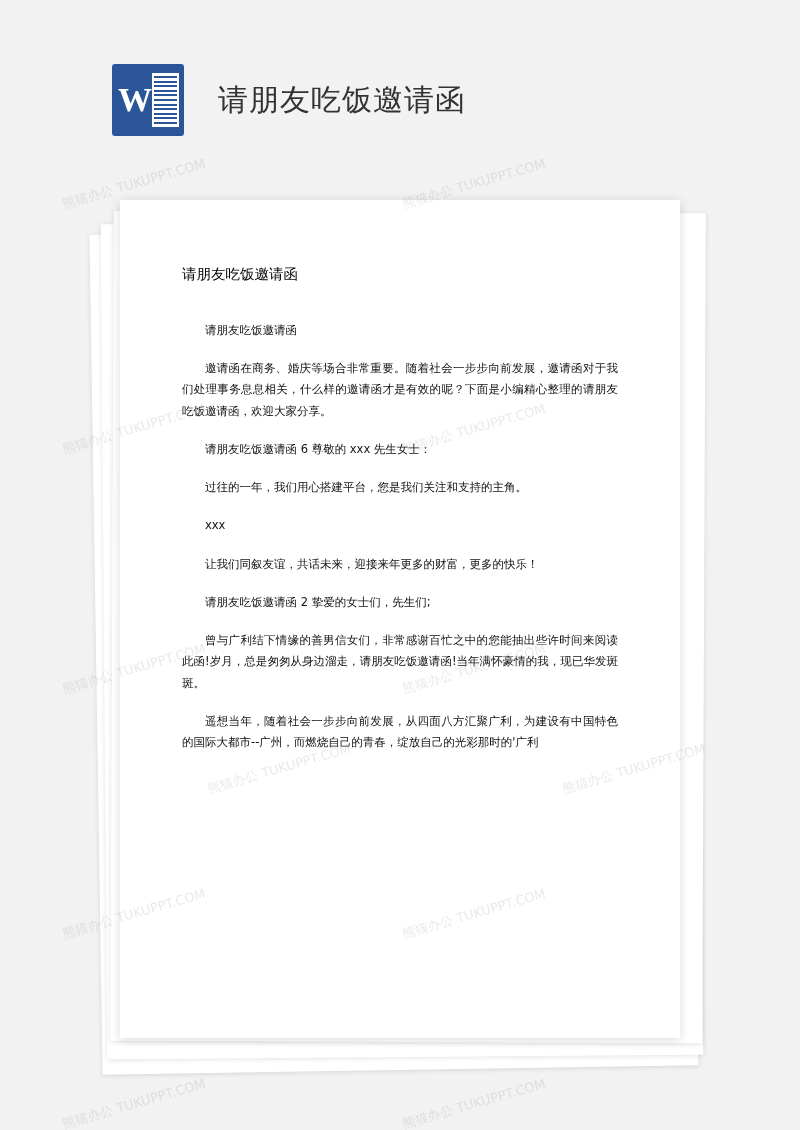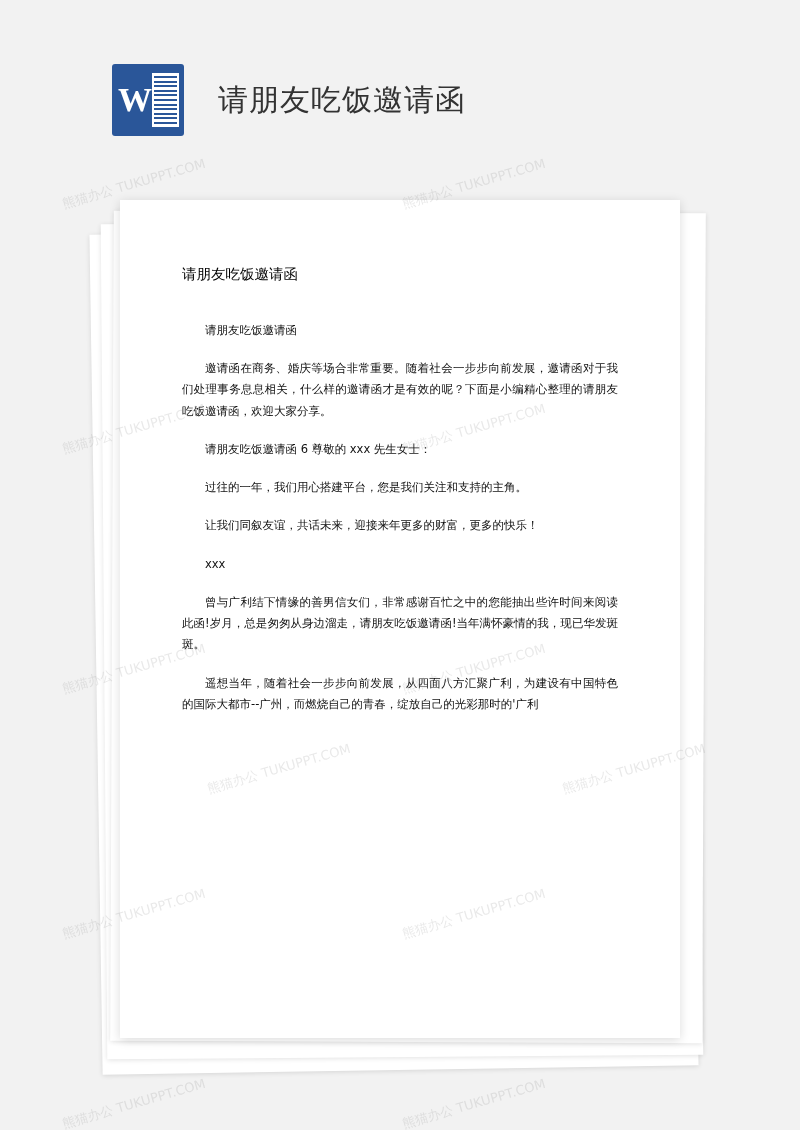--- a/index.html
+++ b/index.html
@@ -184,22 +184,23 @@
   <div class="sheet sheet-back2"></div>
   <div class="sheet sheet-back1"></div>
 
   <div class="sheet sheet-front">
     <div class="doc-body">
       <div class="doc-heading">请朋友吃饭邀请函</div>
       <p class="doc-p indent">请朋友吃饭邀请函</p>
       <p class="doc-p indent">邀请函在商务、婚庆等场合非常重要。随着社会一步步向前发展，邀请函对于我们处理事务息息相关，什么样的邀请函才是有效的呢？下面是小编精心整理的请朋友吃饭邀请函，欢迎大家分享。</p>
       <p class="doc-p indent">请朋友吃饭邀请函 6 尊敬的 xxx 先生女士：</p>
       <p class="doc-p indent">过往的一年，我们用心搭建平台，您是我们关注和支持的主角。</p>
+      <p class="doc-p indent">xxx</p>
       <p class="doc-p indent">让我们同叙友谊，共话未来，迎接来年更多的财富，更多的快乐！</p>
-      <p class="doc-p indent">xxx</p>
+      <p class="doc-p indent">请朋友吃饭邀请函 2 挚爱的女士们，先生们;</p>
       <p class="doc-p indent">曾与广利结下情缘的善男信女们，非常感谢百忙之中的您能抽出些许时间来阅读此函!岁月，总是匆匆从身边溜走，请朋友吃饭邀请函!当年满怀豪情的我，现已华发斑斑。</p>
       <p class="doc-p indent">遥想当年，随着社会一步步向前发展，从四面八方汇聚广利，为建设有中国特色的国际大都市--广州，而燃烧自己的青春，绽放自己的光彩那时的'广利</p>
     </div>
   </div>
 </div>
 
 <div class="wm" style="left:60px;  top:175px;">熊猫办公 TUKUPPT.COM</div>
 <div class="wm" style="left:400px; top:175px;">熊猫办公 TUKUPPT.COM</div>
 <div class="wm" style="left:60px;  top:420px;">熊猫办公 TUKUPPT.COM</div>
 <div class="wm" style="left:400px; top:420px;">熊猫办公 TUKUPPT.COM</div>

